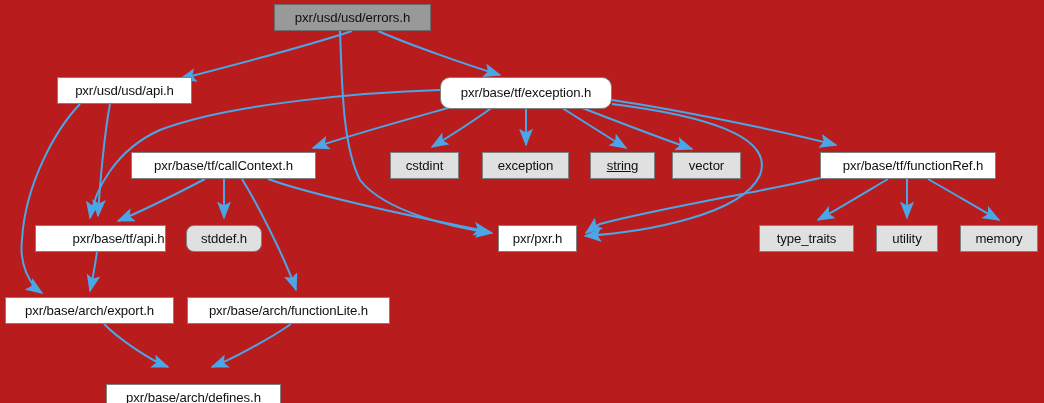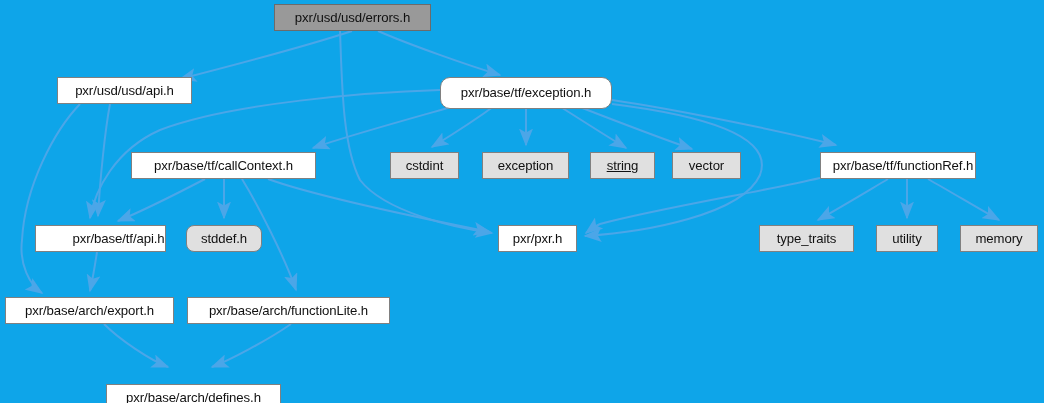--- a/index.html
+++ b/index.html
@@ -4,21 +4,21 @@
 <style>
   html, body {
     margin: 0;
     padding: 0;
     background: #000000;
   }
   #graph {
     position: relative;
     width: 1044px;
     height: 403px;
-    background: #0ea5e9;
+    background: #b91c1c;
     overflow: hidden;
     font-family: "Liberation Sans", sans-serif;
   }
   #edge-layer {
     position: absolute;
     left: 0;
     top: 0;
     width: 1044px;
     height: 403px;
   }
@@ -98,21 +98,21 @@
       </div>
       <div class="node system" style="left: 482px; top: 152px; width: 87px; height: 27px;">
         <span class="node-label">exception</span>
       </div>
       <div class="node system" style="left: 590px; top: 152px; width: 65px; height: 27px; text-decoration: underline;">
         <span class="node-label">string</span>
       </div>
       <div class="node system" style="left: 672px; top: 152px; width: 69px; height: 27px;">
         <span class="node-label">vector</span>
       </div>
-      <div class="node normal" style="left: 820px; top: 152px; width: 156px; height: 27px; padding-left: 10px;">
+      <div class="node normal" style="left: 820px; top: 152px; width: 176px; height: 27px; padding-left: 10px;">
         <span class="node-label">pxr/base/tf/functionRef.h</span>
       </div>
       <div class="node normal" style="left: 35px; top: 225px; width: 131px; height: 27px; padding-left: 36px;">
         <span class="node-label">pxr/base/tf/api.h</span>
       </div>
       <div class="node system" style="left: 186px; top: 225px; width: 76px; height: 27px; border-radius: 8px;">
         <span class="node-label">stddef.h</span>
       </div>
       <div class="node normal" style="left: 498px; top: 225px; width: 79px; height: 27px;">
         <span class="node-label">pxr/pxr.h</span>

